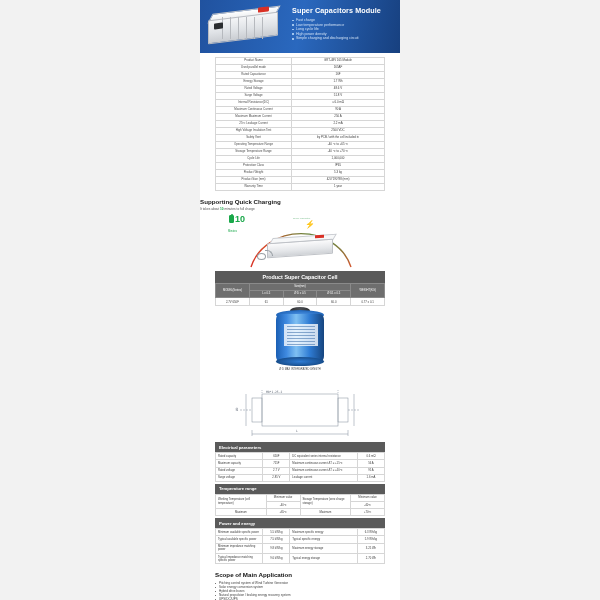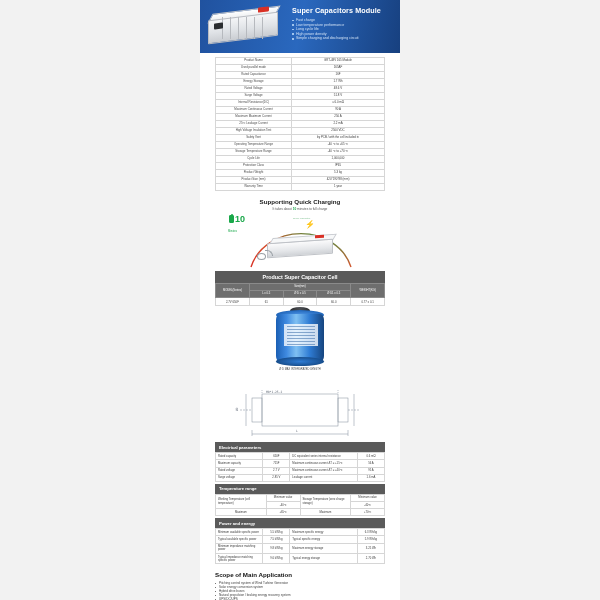--- a/index.html
+++ b/index.html
@@ -85,21 +85,21 @@
     border: 0.5px solid #d6d6d6;
     font-size: 2.9px;
     line-height: 3.4px;
     text-align: center;
     color: #3c3c3c;
     padding: 1.3px 1px;
   }
   .spec-table td.k { width: 45%; color: #4a4a4a; }
   .spec-table td.v { width: 55%; }
   
-  .qc { margin-top: 7px; text-align: center; }
+  .qc { margin-top: 7px; }
   .qc-title { font-size: 6.2px; font-weight: bold; color: #1a1a1a; }
   .qc-sub { font-size: 3.2px; color: #555; margin-top: 1.5px; }
   .qc-sub b { color: #1aa84a; font-weight: bold; }
   .qc-graphic {
     position: relative; width: 170px; height: 58px; margin: 2px auto 0;
   }
   .badge {
     position: absolute; left: 14px; top: 2px;
     display: flex; align-items: center; gap: 1px;
   }

